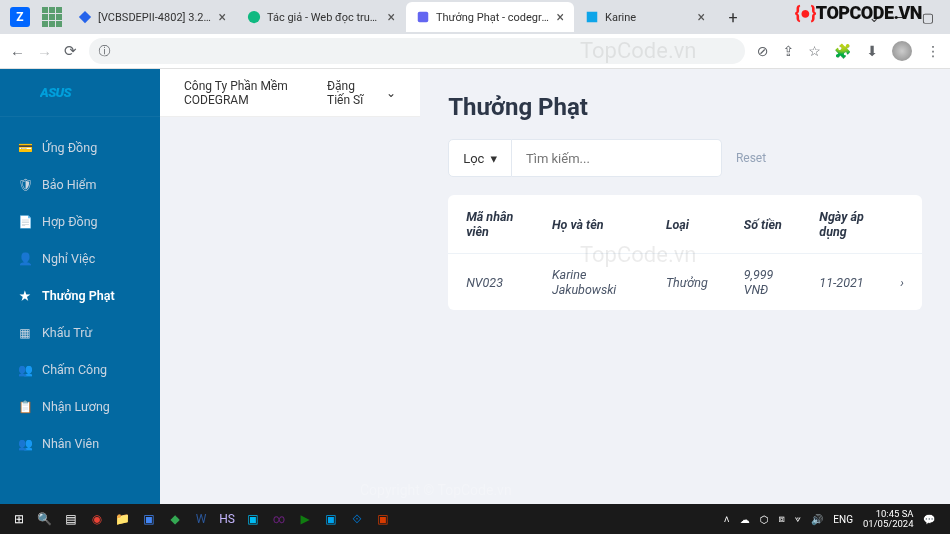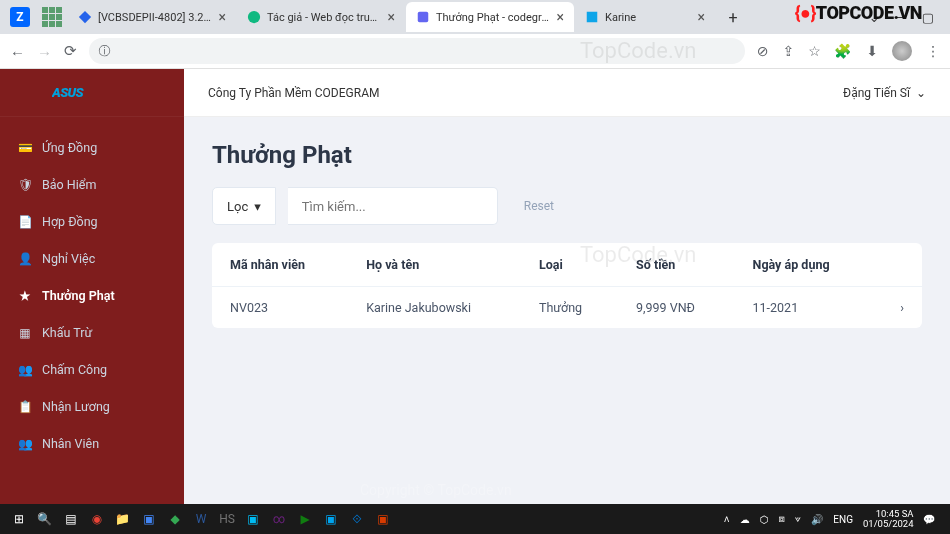--- a/index.html
+++ b/index.html
@@ -22,40 +22,40 @@
 .topcode-logo span { color: #111; }
 
 .address-bar { display: flex; align-items: center; height: 34px; padding: 0 10px; gap: 12px; background: #fff; }
 .nav-btn { color: #5f6368; font-size: 15px; cursor: pointer; }
 .url-box { flex: 1; display: flex; align-items: center; height: 26px; background: #f1f3f4; border-radius: 13px; padding: 0 10px; font-size: 12px; color: #333; }
 .url-box .info { margin-right: 8px; color: #5f6368; }
 .addr-icons { display: flex; gap: 14px; color: #5f6368; font-size: 14px; align-items: center; }
 .profile-dot { width: 20px; height: 20px; border-radius: 50%; background: radial-gradient(#ccc,#888); }
 
 .app { display: flex; height: calc(534px - 68px - 30px); }
-.sidebar { width: 184px; background: #7f1d1d; color: #cbd5e1; display: flex; flex-direction: column; }
+.sidebar { width: 160px; background: #0369a1; color: #cbd5e1; display: flex; flex-direction: column; }
 .brand { height: 48px; display: flex; align-items: center; justify-content: center; border-bottom: 1px solid rgba(255,255,255,0.05); }
 .brand svg { height: 18px; }
 .nav-list { list-style: none; padding-top: 12px; }
 .nav-item { display: flex; align-items: center; gap: 10px; padding: 11px 18px; font-size: 12.5px; color: #cbd5e1; cursor: pointer; }
 .nav-item.active { color: #fff; font-weight: 600; }
 .nav-item .mi { width: 14px; text-align: center; font-size: 12px; }
 
-.main { flex: 1; background: #f0f2f7; display: flex; flex-direction: column; }
+.main { flex: 1; background: #f0f2f7; display: flex; flex-direction: row; }
 .topbar { height: 48px; background: #fff; display: flex; align-items: center; justify-content: space-between; padding: 0 24px; font-size: 12px; color: #333; border-bottom: 1px solid #eee; }
 .user-menu { display: flex; align-items: center; gap: 6px; }
 
 .content { padding: 24px 28px; }
 .page-title { font-size: 24px; font-weight: 700; color: #2d3748; margin-bottom: 18px; }
-.filters { display: flex; align-items: center; gap: 12px; margin-bottom: 18px; }
+.filters { display: flex; align-items: center; gap: 0; margin-bottom: 18px; }
 .filter-select { height: 38px; padding: 0 14px; border: 1px solid #e2e8f0; background: #fff; border-radius: 5px 0 0 5px; font-size: 13px; color: #333; display: flex; align-items: center; gap: 6px; }
 .filter-input { height: 38px; padding: 16px 14px; border: 1px solid #e2e8f0; border-left: none; background: #fff; border-radius: 0 5px 5px 0; font-size: 13px; width: 210px; }
 .reset { margin-left: 14px; font-size: 12px; color: #94a3b8; cursor: pointer; }
 
-.table { width: 100%; border-collapse: collapse; background: #fff; border-radius: 6px; overflow: hidden; }
+.table { width: 100%; border-collapse: collapse; background: #fff; border-radius: 6px; overflow: hidden; font-style: italic; }
 .table th { text-align: left; padding: 14px 18px; font-size: 12.5px; font-weight: 700; color: #2d3748; border-bottom: 1px solid #edf2f7; }
 .table td { padding: 13px 18px; font-size: 12.5px; color: #4a5568; border-bottom: 1px solid #f7fafc; }
 .table tr:last-child td { border-bottom: none; }
 .row-chevron { color: #a0aec0; text-align: right; }
 
 .watermark { position: absolute; color: rgba(0,0,0,0.08); font-size: 22px; font-weight: 400; pointer-events: none; z-index: 50; }
 .wm1 { top: 38px; left: 580px; }
 .wm2 { top: 242px; left: 580px; }
 .wm3 { bottom: 36px; left: 360px; color: rgba(255,255,255,0.25); font-size: 14px; }
 
@@ -240,21 +240,21 @@
 
 <div class="taskbar">
   <div class="tb-item">⊞</div>
   <div class="tb-item">🔍</div>
   <div class="tb-item">▤</div>
   <div class="tb-item" style="color:#ea4335">◉</div>
   <div class="tb-item" style="color:#ffb900">📁</div>
   <div class="tb-item" style="color:#4285f4">▣</div>
   <div class="tb-item" style="color:#34a853">◆</div>
   <div class="tb-item" style="color:#2b579a">W</div>
-  <div class="tb-item" style="color:#737373">HS</div>
+  <div class="tb-item" style="color:#c4b5fd">HS</div>
   <div class="tb-item" style="color:#00bcf2">▣</div>
   <div class="tb-item" style="color:#68217a">∞</div>
   <div class="tb-item" style="color:#107c10">▶</div>
   <div class="tb-item" style="color:#00a4ef">▣</div>
   <div class="tb-item" style="color:#0078d4">⟐</div>
   <div class="tb-item" style="color:#d83b01">▣</div>
   <div class="tb-spacer"></div>
   <div class="tb-tray">
     <span>˄</span>
     <span>☁</span>

